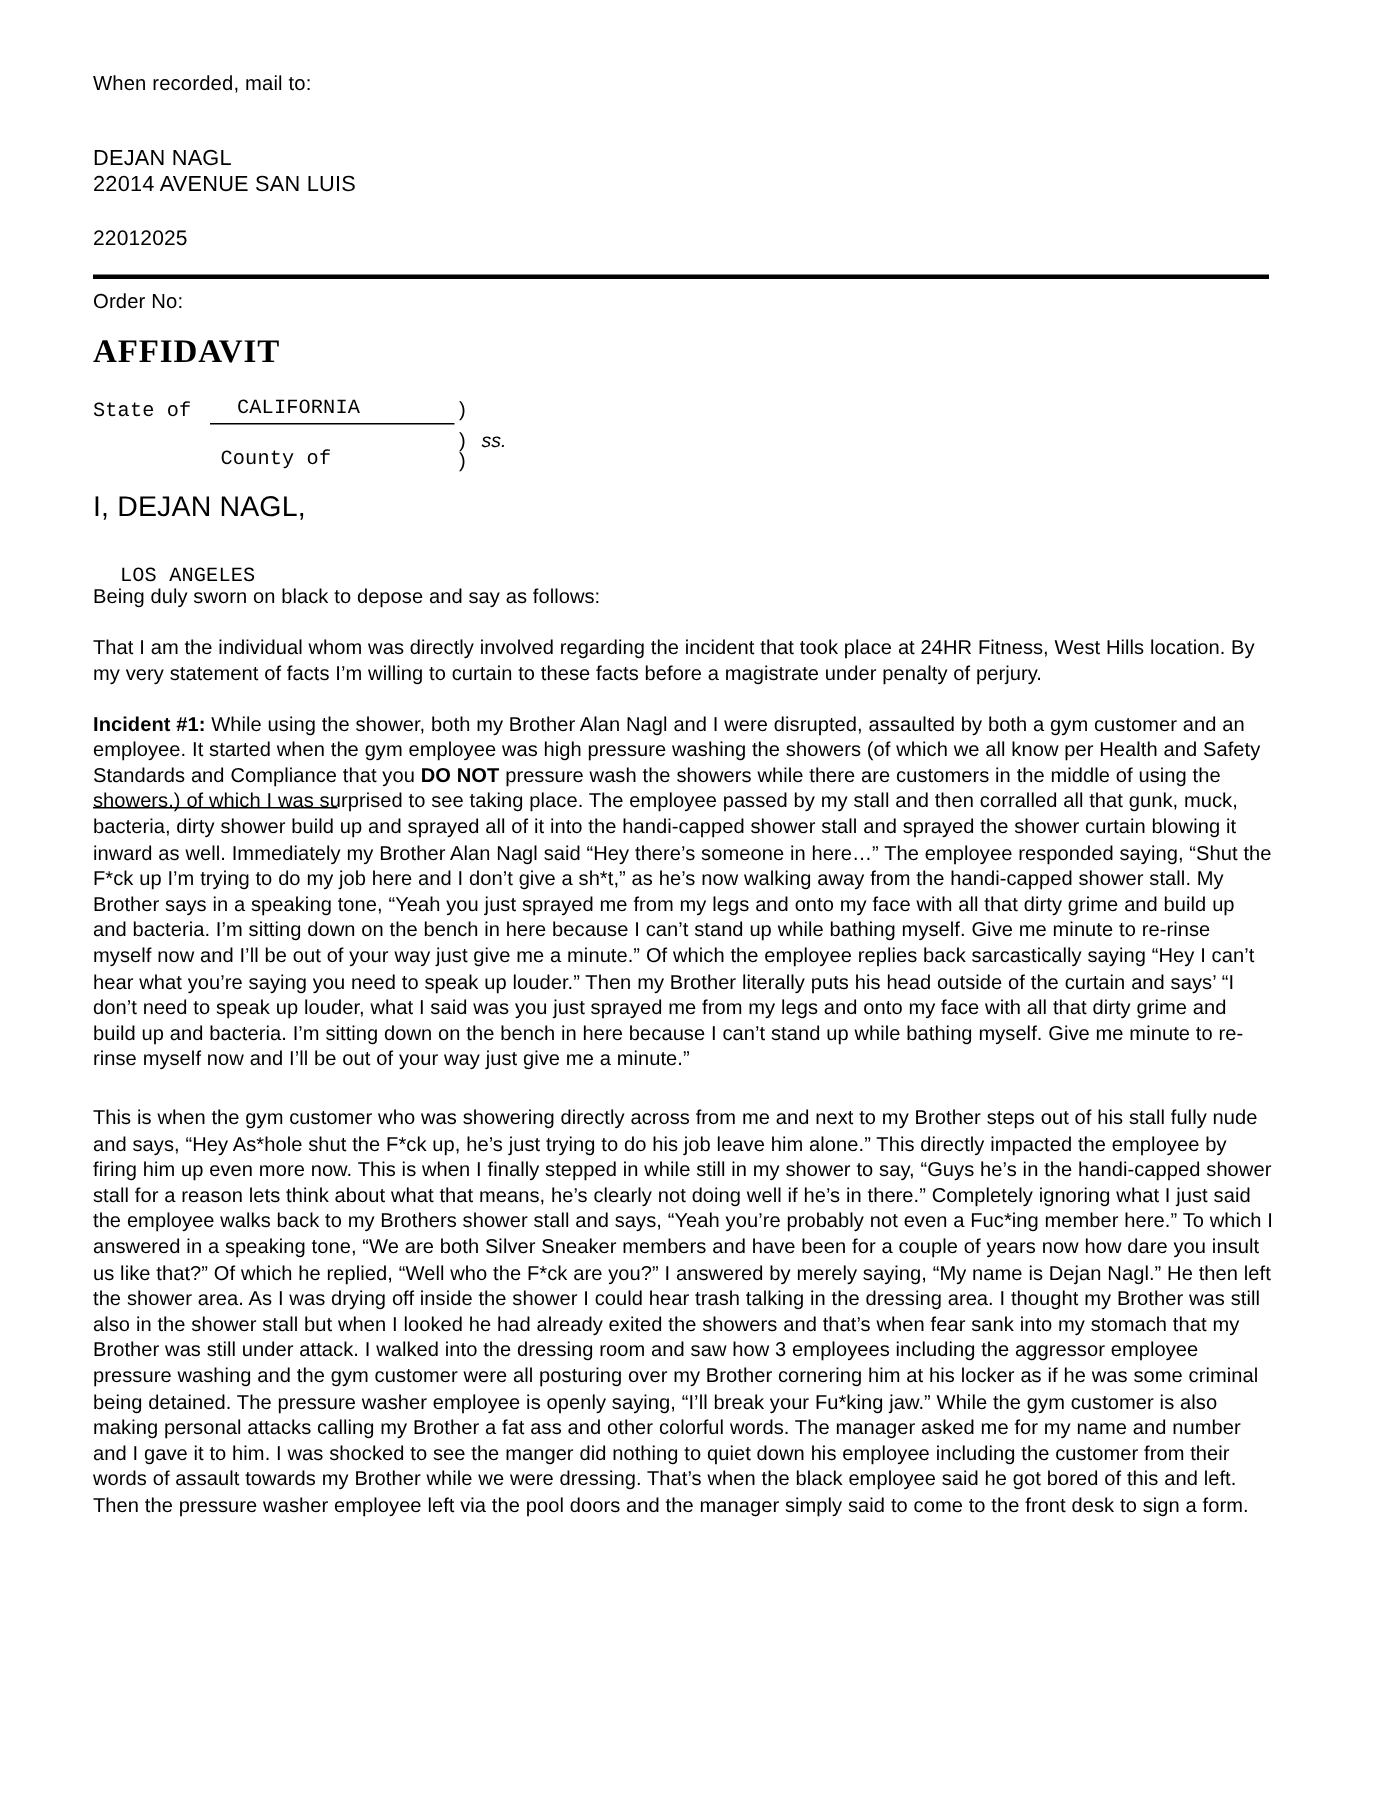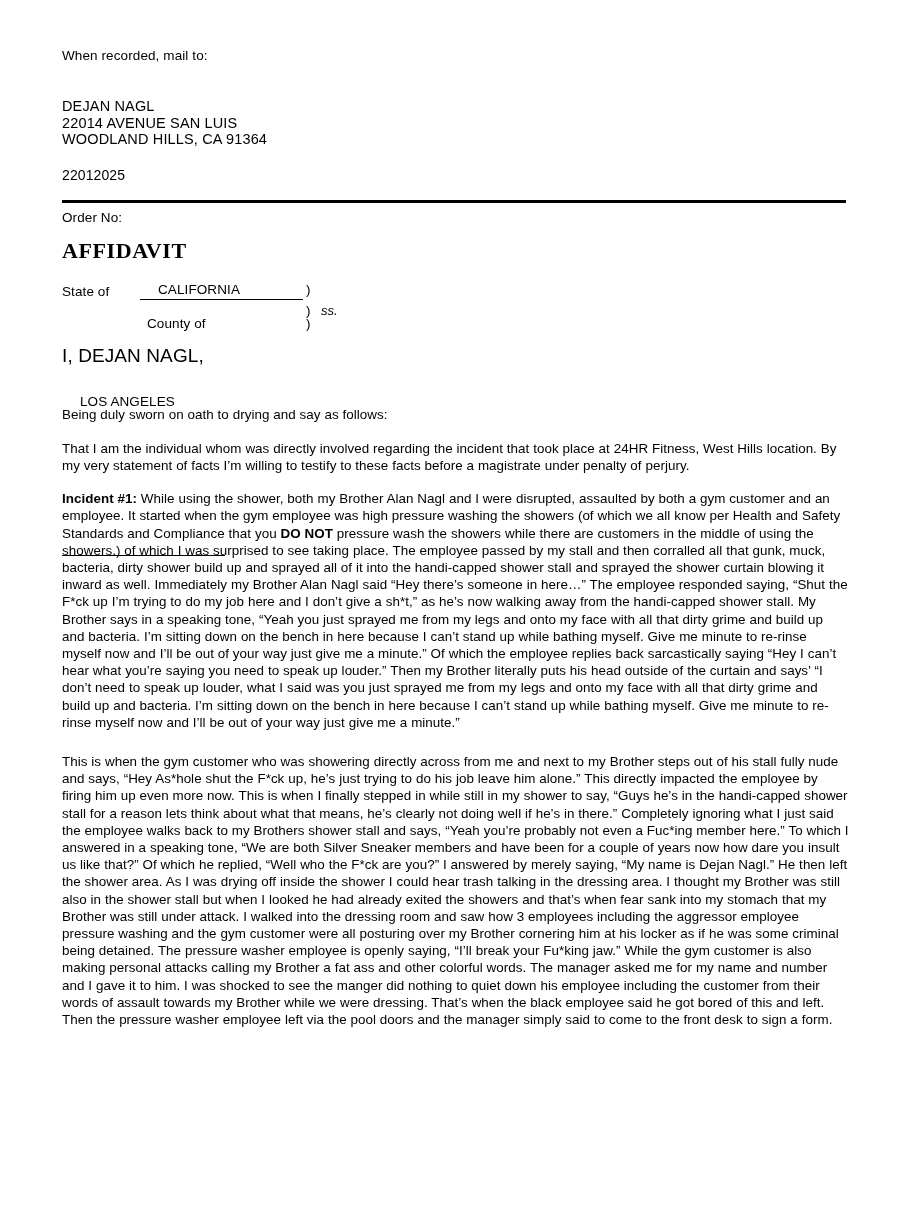--- a/index.html
+++ b/index.html
@@ -92,20 +92,21 @@
     margin-top: 13px;
     height: 62px;
   }
   .venue-row {
     position: absolute;
     left: 0;
     display: flex;
     align-items: flex-end;
     font-size: 13.5px;
     letter-spacing: 0.1px;
+    font-family: Liberation Mono, monospace;
   }
   .venue-row.state  { top: 0px; }
   .venue-row.county { top: 34px; flex-direction: column; }
   .venue-label {
     width: 78px;
     flex: 0 0 78px;
     line-height: 17px;
   }
   .venue-value {
     width: 163px;
@@ -161,21 +162,20 @@
 <body>
 
 <div class="page">
   <div class="content">
 
     <div class="recorded-label">When recorded, mail to:</div>
 
     <div class="mail-block">
       <div>DEJAN NAGL</div>
       <div>22014 AVENUE SAN LUIS</div>
-      <div>WOODLAND HILLS, CA 91364</div>
     </div>
 
     <div class="doc-number">22012025</div>
 
     <div class="thick-rule"></div>
 
     <div class="order-no">Order No:</div>
 
     <div class="title-row">
       <div class="doc-title">AFFIDAVIT</div>
@@ -193,23 +193,23 @@
       <span class="paren paren-1">)</span>
       <span class="paren paren-2">)</span>
       <span class="paren paren-3">)</span>
       <span class="ss-text">ss.</span>
     </div>
 
     <div class="affiant">I, DEJAN NAGL,</div>
 
     <div class="body-block">
 
-      <p class="para">Being duly sworn on oath to drying and say as follows:</p>
-
-      <p class="para">That I am the individual whom was directly involved regarding the incident that took place at 24HR Fitness, West Hills location. By my very statement of facts I’m willing to testify to these facts before a magistrate under penalty of perjury.</p>
+      <p class="para">Being duly sworn on black to depose and say as follows:</p>
+
+      <p class="para">That I am the individual whom was directly involved regarding the incident that took place at 24HR Fitness, West Hills location. By my very statement of facts I’m willing to curtain to these facts before a magistrate under penalty of perjury.</p>
 
       <div class="spacer-sm"></div>
 
       <p class="para"><b>Incident #1:</b><span> While using the shower, both my Brother Alan Nagl and I were disrupted, assaulted by both a gym customer and an employee. It started when the gym employee was high pressure washing the showers (of which we all know per Health and Safety Standards and Compliance that you </span><b>DO NOT</b><span> pressure wash the showers while there are customers in the middle of using the showers.) of which I was surprised to see taking place. The employee passed by my stall and then corralled all that gunk, muck, bacteria, dirty shower build up and sprayed all of it into the handi-capped shower stall and sprayed the shower curtain blowing it inward as well. Immediately my Brother Alan Nagl said “Hey there’s someone in here…” The employee responded saying, “Shut the F*ck up I’m trying to do my job here and I don’t give a sh*t,” as he’s now walking away from the handi-capped shower stall. My Brother says in a speaking tone, “Yeah you just sprayed me from my legs and onto my face with all that dirty grime and build up and bacteria. I’m sitting down on the bench in here because I can’t stand up while bathing myself. Give me minute to re-rinse myself now and I’ll be out of your way just give me a minute.” Of which the employee replies back sarcastically saying “Hey I can’t hear what you’re saying you need to speak up louder.” Then my Brother literally puts his head outside of the curtain and says’ “I don’t need to speak up louder, what I said was you just sprayed me from my legs and onto my face with all that dirty grime and build up and bacteria. I’m sitting down on the bench in here because I can’t stand up while bathing myself. Give me minute to re-rinse myself now and I’ll be out of your way just give me a minute.”</span></p>
 
       <div class="spacer-md"></div>
 
       <p class="para">This is when the gym customer who was showering directly across from me and next to my Brother steps out of his stall fully nude and says, “Hey As*hole shut the F*ck up, he’s just trying to do his job leave him alone.” This directly impacted the employee by firing him up even more now. This is when I finally stepped in while still in my shower to say, “Guys he’s in the handi-capped shower stall for a reason lets think about what that means, he’s clearly not doing well if he’s in there.” Completely ignoring what I just said the employee walks back to my Brothers shower stall and says, “Yeah you’re probably not even a Fuc*ing member here.” To which I answered in a speaking tone, “We are both Silver Sneaker members and have been for a couple of years now how dare you insult us like that?” Of which he replied, “Well who the F*ck are you?” I answered by merely saying, “My name is Dejan Nagl.” He then left the shower area. As I was drying off inside the shower I could hear trash talking in the dressing area. I thought my Brother was still also in the shower stall but when I looked he had already exited the showers and that’s when fear sank into my stomach that my Brother was still under attack. I walked into the dressing room and saw how 3 employees including the aggressor employee pressure washing and the gym customer were all posturing over my Brother cornering him at his locker as if he was some criminal being detained. The pressure washer employee is openly saying, “I’ll break your Fu*king jaw.” While the gym customer is also making personal attacks calling my Brother a fat ass and other colorful words. The manager asked me for my name and number and I gave it to him. I was shocked to see the manger did nothing to quiet down his employee including the customer from their words of assault towards my Brother while we were dressing. That’s when the black employee said he got bored of this and left. Then the pressure washer employee left via the pool doors and the manager simply said to come to the front desk to sign a form.</p>
 
     </div>

